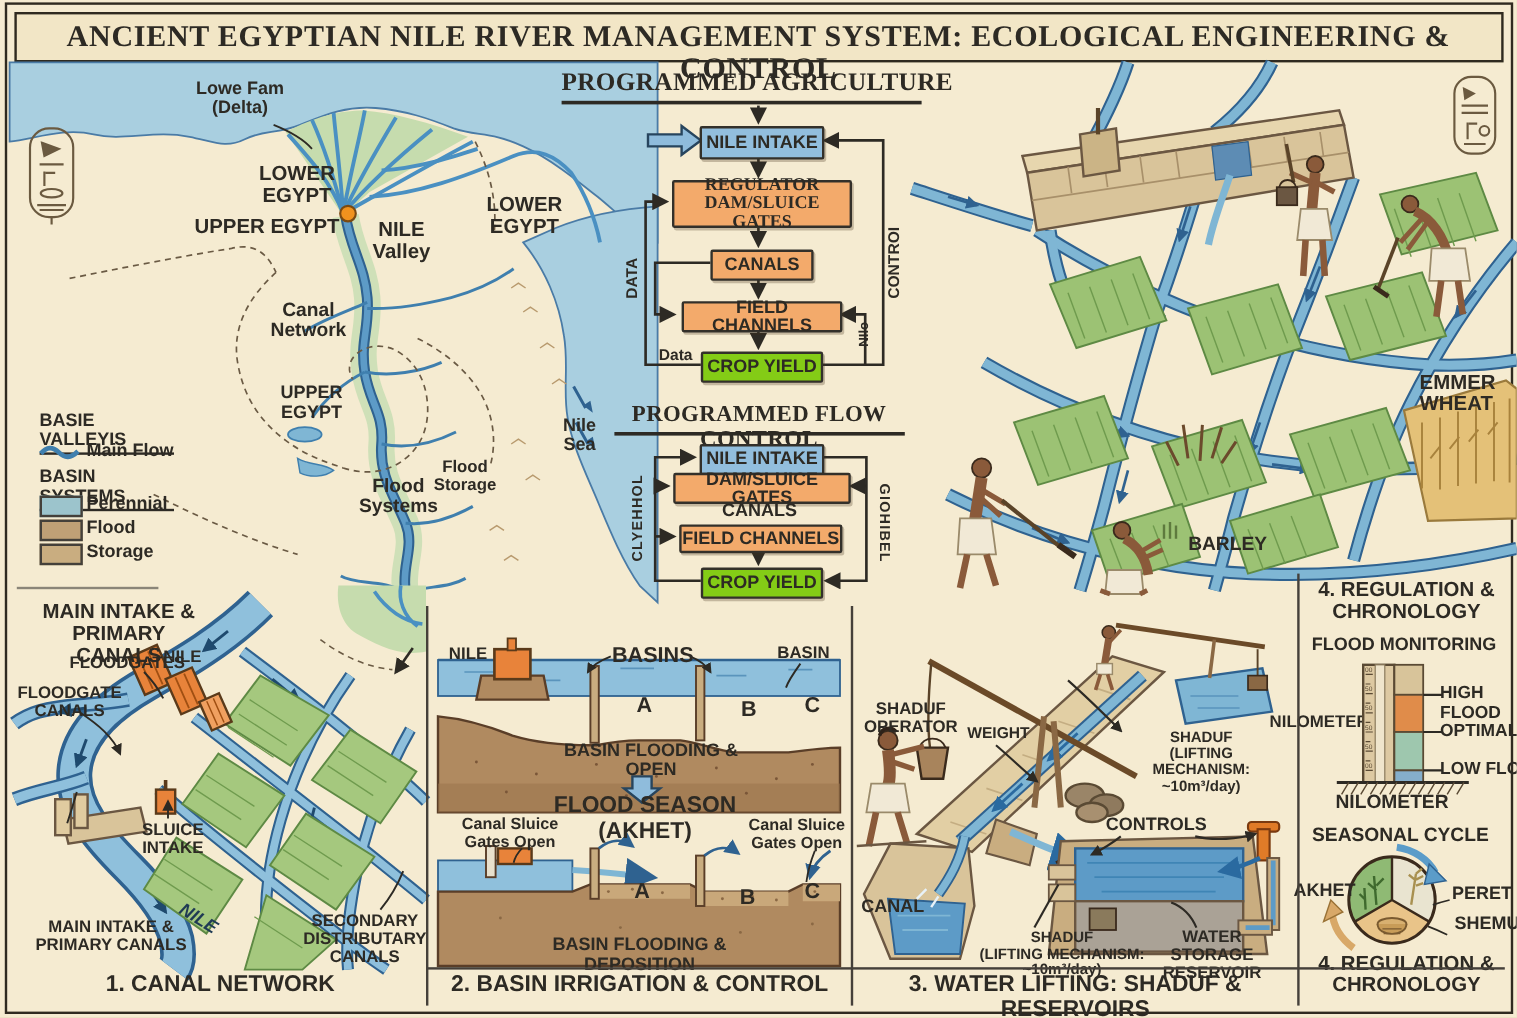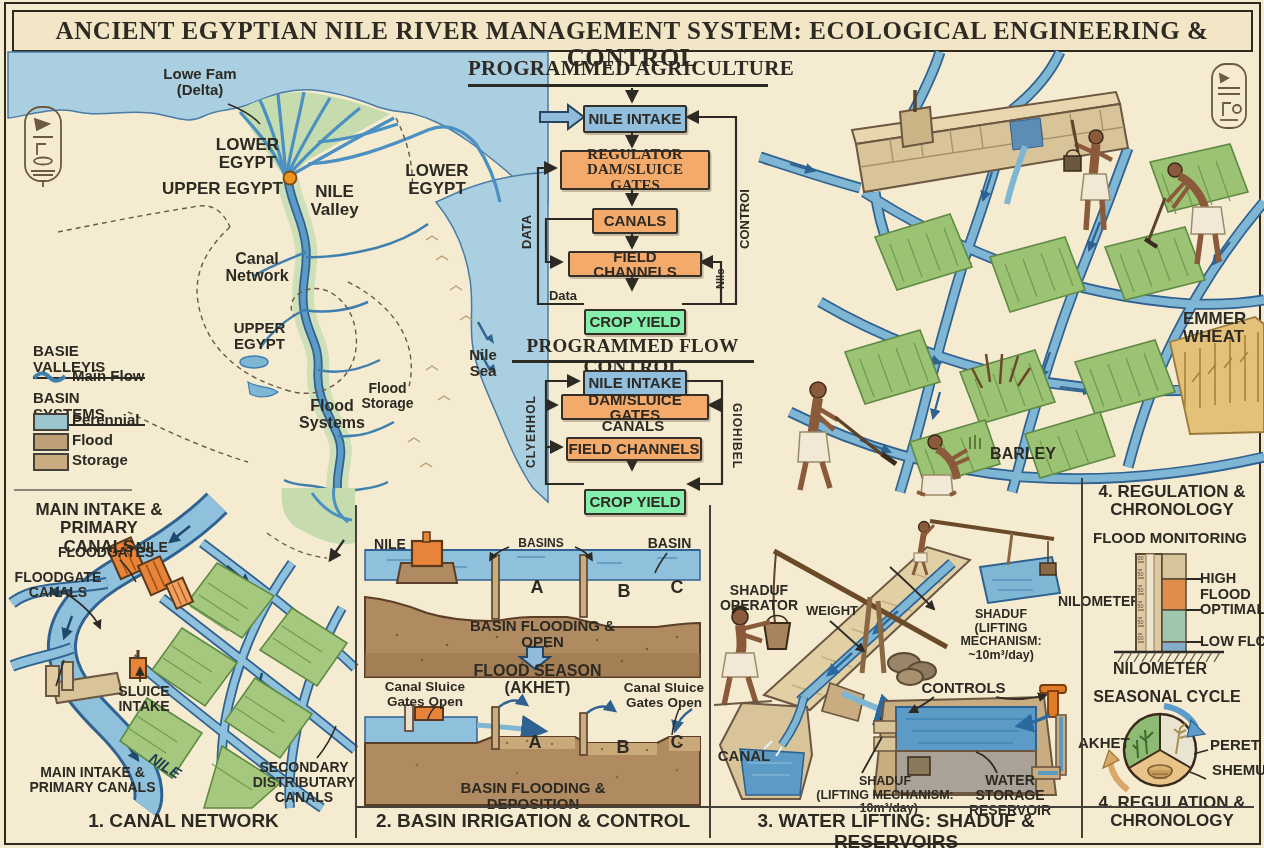--- a/index.html
+++ b/index.html
@@ -4,21 +4,21 @@
 <style>
   html,body{margin:0;padding:0;background:#e9dcbd;}
   #canvas{position:relative;width:1264px;height:848px;background:#f5ebd1;
     font-family:"Liberation Sans",sans-serif;color:#2d2a24;overflow:hidden;}
   .lbl{position:absolute;font-weight:bold;white-space:pre-line;text-align:center;
     line-height:1.08;color:#2d2a24;}
   .serif{font-family:"Liberation Serif",serif;}
   .node{position:absolute;border:2.2px solid #33302a;display:flex;align-items:center;
     justify-content:center;text-align:center;font-weight:bold;white-space:pre-line;
     line-height:1.02;box-shadow:1.5px 2px 0 rgba(70,50,25,.28);border-radius:2px;}
-  .blue{background:#92bedd;} .orange{background:#f3aa6b;} .green{background:#86efac;margin-top:16px;}
+  .blue{background:#92bedd;} .orange{background:#f3aa6b;} .green{background:#84cc16;}
   .vert{position:absolute;writing-mode:vertical-rl;transform:rotate(180deg);
     font-weight:bold;color:#2d2a24;text-align:center;}
   .vert2{position:absolute;writing-mode:vertical-rl;font-weight:bold;color:#2d2a24;text-align:center;}
   .swatch{position:absolute;border:2px solid #44403a;}
   .divider{position:absolute;background:#45403a;}
   .rule{position:absolute;background:#2d2a24;}
   svg{position:absolute;overflow:visible;}
   .frame{position:absolute;border:2.5px solid #2f2a20;}
 </style>
 </head>
@@ -504,24 +504,24 @@
     <g font-family="Liberation Sans, sans-serif" font-size="18" font-weight="bold" fill="#2d2a24" text-anchor="middle">
       <text x="180" y="88">A</text>
       <text x="267" y="92">B</text>
       <text x="320" y="88">C</text>
       <text x="178" y="243">A</text>
       <text x="266" y="248">B</text>
       <text x="320" y="243">C</text>
     </g>
   </svg>
   <div class="lbl" style="left:370px;top:537px;width:40px;font-size:14px;">NILE</div>
-  <div class="lbl" style="left:510px;top:537px;width:62px;font-size:12px;">BASINS</div>
+  <div class="lbl" style="left:510px;top:537px;width:62px;font-size:18px;">BASINS</div>
   <div class="lbl" style="left:642px;top:536px;width:55px;font-size:14px;">BASIN</div>
   <div class="lbl" style="left:460px;top:618px;width:165px;font-size:15px;">BASIN FLOODING &amp; OPEN</div>
-  <div class="lbl" style="left:455px;top:662px;width:165px;font-size:16px;">FLOOD SEASON (AKHET)</div>
+  <div class="lbl" style="left:455px;top:662px;width:165px;font-size:19px;">FLOOD SEASON (AKHET)</div>
   <div class="lbl" style="left:383px;top:680px;width:84px;font-size:13.5px;">Canal Sluice
 Gates Open</div>
   <div class="lbl" style="left:622px;top:681px;width:84px;font-size:13.5px;">Canal Sluice
 Gates Open</div>
   <div class="lbl" style="left:432px;top:780px;width:202px;font-size:15px;">BASIN FLOODING &amp; DEPOSITION</div>
   <div class="lbl" style="left:357px;top:811px;width:352px;font-size:19px;">2. BASIN IRRIGATION &amp; CONTROL</div>
 
   <svg style="left:712px;top:505px;" width="368" height="303" viewBox="0 0 368 303">
     <defs>
       <marker id="a7" viewBox="0 0 10 10" refX="8" refY="5" markerWidth="5.5" markerHeight="5.5" orient="auto">

